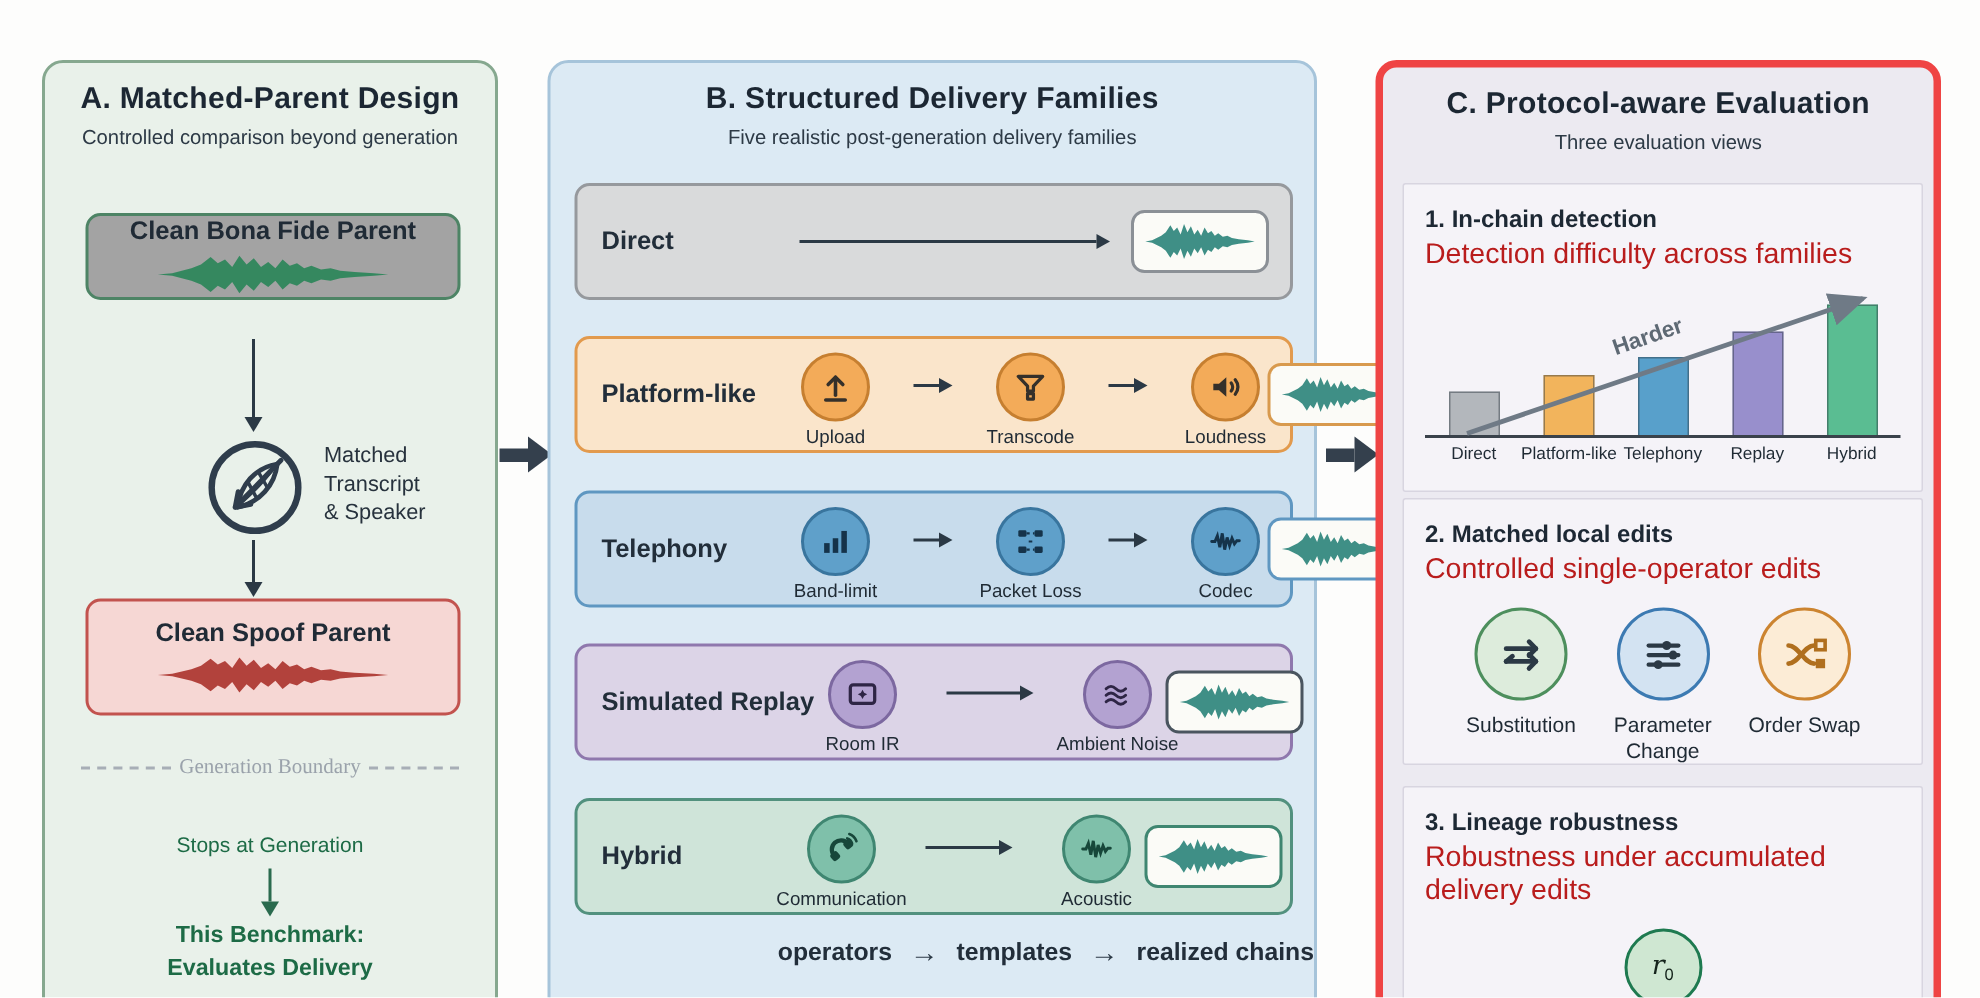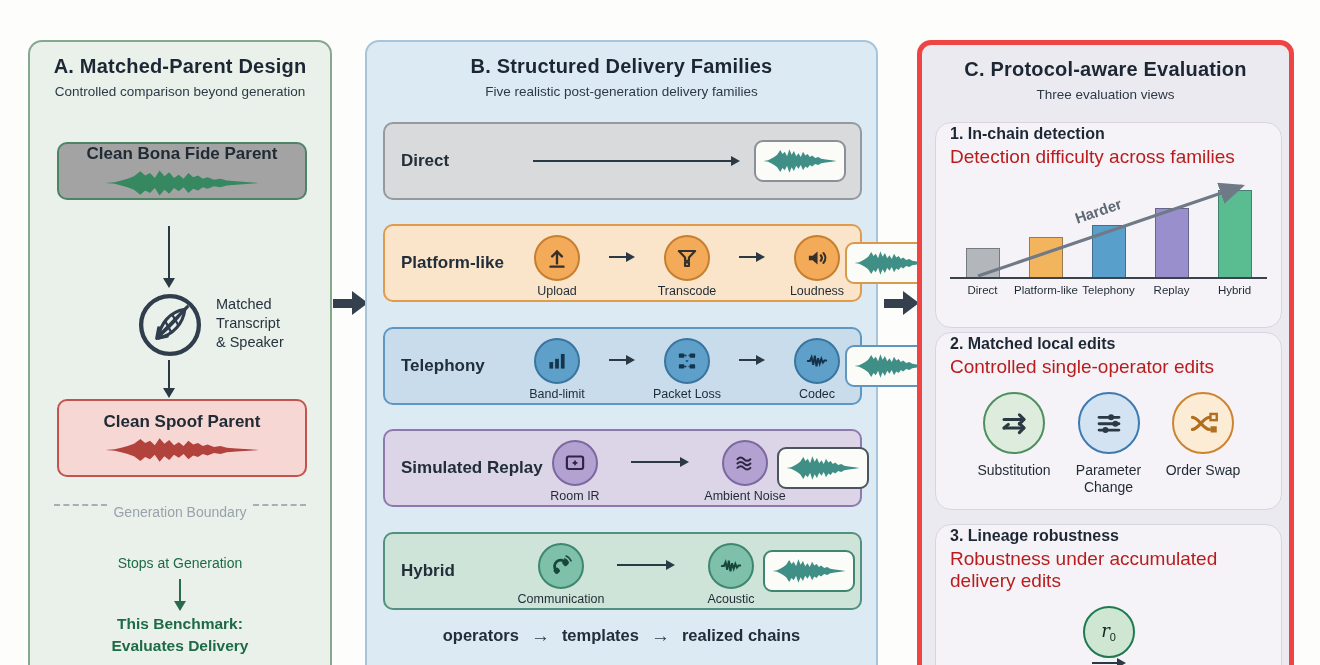--- a/index.html
+++ b/index.html
@@ -40,21 +40,21 @@
                 display:flex; flex-direction:column; align-items:center; justify-content:center; gap:4px; }
   .box-bona  { top:100px; height:58px; background:#a3a3a3; border:2px solid #4d8465; }
   .box-spoof { top:357px; height:78px; background:#f6d7d4; border:2px solid #c2534e; }
   .parent-box .box-title { font-size:17px; font-weight:bold; color:#202b36; }
   .box-bona  .wf { color:#35885f; }
   .box-spoof .wf { color:#b2423c; }
 
   .gen-circle { position:absolute; left:107px; top:250px; width:66px; height:66px; }
   .matched-label { position:absolute; left:186px; top:253px; font-size:14.5px; line-height:19px; color:#27323d; }
 
-  .boundary { position:absolute; top:462px; left:0; right:0; display:flex; align-items:flex-start; padding:0 24px; gap:6px; }
+  .boundary { position:absolute; top:462px; left:0; right:0; display:flex; align-items:center; padding:0 24px; gap:6px;font-family:Liberation Serif, serif; }
   .boundary .dash { flex:1; border-top:2px dashed #a7aeb6; }
   .boundary .txt { font-size:14px; color:#9aa2ab; white-space:nowrap; }
 
   .pw { position:absolute; left:0; right:0; text-align:center; color:#1d6b46; }
   .pw-title { top:492px; font-size:15.5px; font-weight:bold; }
   .pw-sub   { top:513px; font-size:14px; }
   .bm-title { top:573px; font-size:15.5px; font-weight:bold; }
   .bm-sub   { top:595px; font-size:15.5px; font-weight:bold; }
   .green-varr .l { background:#2a6b4e; }
   .green-varr .h { border-top-color:#2a6b4e; }
@@ -87,27 +87,27 @@
   .chip { flex:none; margin-left:auto; width:92px; height:42px; background:#fbfbf7; border-radius:9px;
           display:flex; align-items:center; justify-content:center; color:#3f8f86; }
   .chip-direct   { border:2px solid #8b9096; }
   .chip-platform { border:2px solid #d89a4e; }
   .chip-telephony{ border:2px solid #5f97c1; }
   .chip-replay   { border:2px solid #4a555f; }
   .chip-hybrid   { border:2px solid #3f8671; }
 
   .direct-flow { flex:1; margin:0 14px 0 4px; }
 
-  .b-caption { position:absolute; top:584px; left:0; right:0; display:flex; justify-content:center;
+  .b-caption { position:absolute; top:584px; left:0; right:0; display:flex; justify-content:flex-end;
                align-items:center; gap:12px; font-size:16.5px; font-weight:bold; color:#222e3a; }
   .b-caption .cap-arrow { font-size:19px; font-weight:bold; color:#2b3945; line-height:1; }
 
   
   .eval-card { position:absolute; left:13px; width:347px; background:#f5f3f8;
-               border:1.5px solid #d8d5e0; border-radius:16px; padding:2px 14px; }
+               border:1.5px solid #d8d5e0; border-radius:2px; padding:15px 14px; }
   .card-1 { top:77px;  height:206px; }
   .card-2 { top:287px; height:178px; }
   .card-3 { top:479px; height:163px; }
   .card-title { font-size:16px; font-weight:bold; color:#1d2834; }
   .card-sub   { font-size:19px; color:#b91c1c; margin-top:3px; }
 
   .chart-wrap { position:relative; margin-top:14px; }
   .bars { display:flex; align-items:flex-end; justify-content:center; height:97px;
           border-bottom:2px solid #3a424b; }
   .bar-col { width:63px; display:flex; justify-content:center; }

